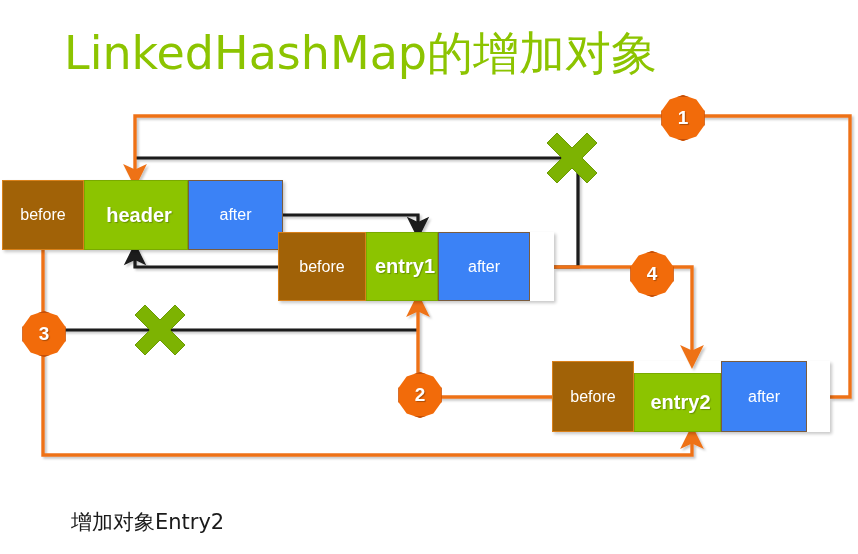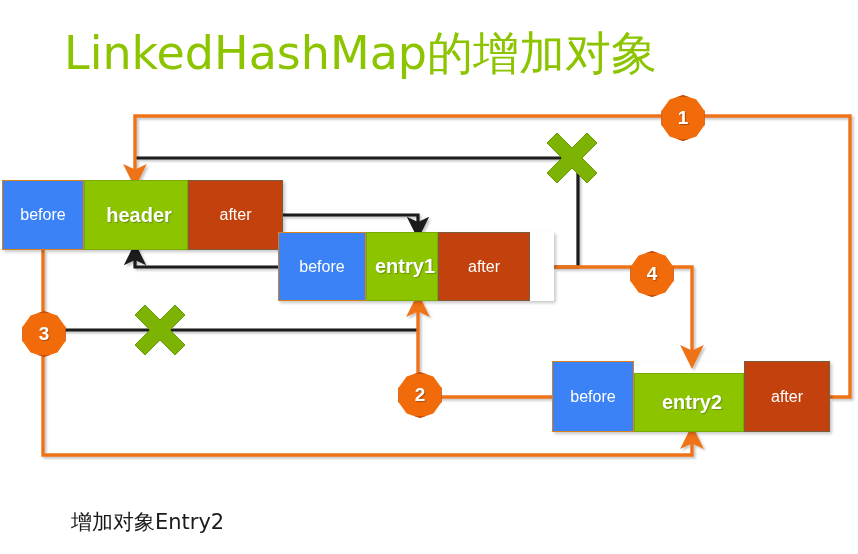--- a/index.html
+++ b/index.html
@@ -13,38 +13,38 @@
          font-weight:400;letter-spacing:0px;white-space:nowrap;}
 
   .caption{position:absolute;left:71px;top:508px;font-size:21px;color:#1a1a1a;
            font-family:"DejaVu Sans","Liberation Sans",sans-serif;white-space:nowrap;}
 
   
   .node{position:absolute;display:flex;box-sizing:border-box;
         box-shadow:2px 2px 3px rgba(0,0,0,.22);}
   .cell{display:flex;align-items:center;justify-content:center;
         box-sizing:border-box;color:#ffffff;white-space:nowrap;}
-  .cell.before{background:#3b82f6;border:1px solid #d9811a;font-size:16px;}
+  .cell.before{background:#a16207;border:1px solid #d9811a;font-size:16px;}
   .cell.center{background:#8CC400;border:1px solid #79aa00;font-size:20px;font-weight:bold;
                text-shadow:1px 1px 1px rgba(0,0,0,.25);padding-left:6px;}
-  .cell.after{background:#c2410c;border:1px solid #7a5c3e;font-size:16px;}
+  .cell.after{background:#3b82f6;border:1px solid #7a5c3e;font-size:16px;}
 
   #node-header{left:2px;top:180px;width:281px;height:70px;}
   #node-header .before{width:82px;}
   #node-header .center{width:104px;}
   #node-header .after{width:95px;}
 
   #node-entry1{left:278px;top:232px;width:276px;height:69px;}
   #node-entry1 .before{width:88px;}
   #node-entry1 .center{width:72px;}
   #node-entry1 .after{width:92px;}
 
   #node-entry2{left:552px;top:361px;width:278px;height:71px;}
   #node-entry2 .before{width:82px;}
-  #node-entry2 .center{width:110px;margin-top:12px;}
+  #node-entry2 .center{width:87px;margin-top:12px;}
   #node-entry2 .after{width:86px;}
 
   
   .badge{position:absolute;width:42px;height:42px;display:flex;align-items:center;
          justify-content:center;color:#ffffff;font-size:19px;font-weight:bold;
          background:#F26B0A;border:2px solid #c4500a;
          clip-path:polygon(50% 0%,79% 10%,97% 35%,97% 65%,79% 90%,50% 100%,21% 90%,3% 65%,3% 35%,21% 10%);
          text-shadow:1px 1px 1px rgba(0,0,0,.3);}
   #badge-1{left:660px;top:95px;}
   #badge-2{left:397px;top:372px;}

